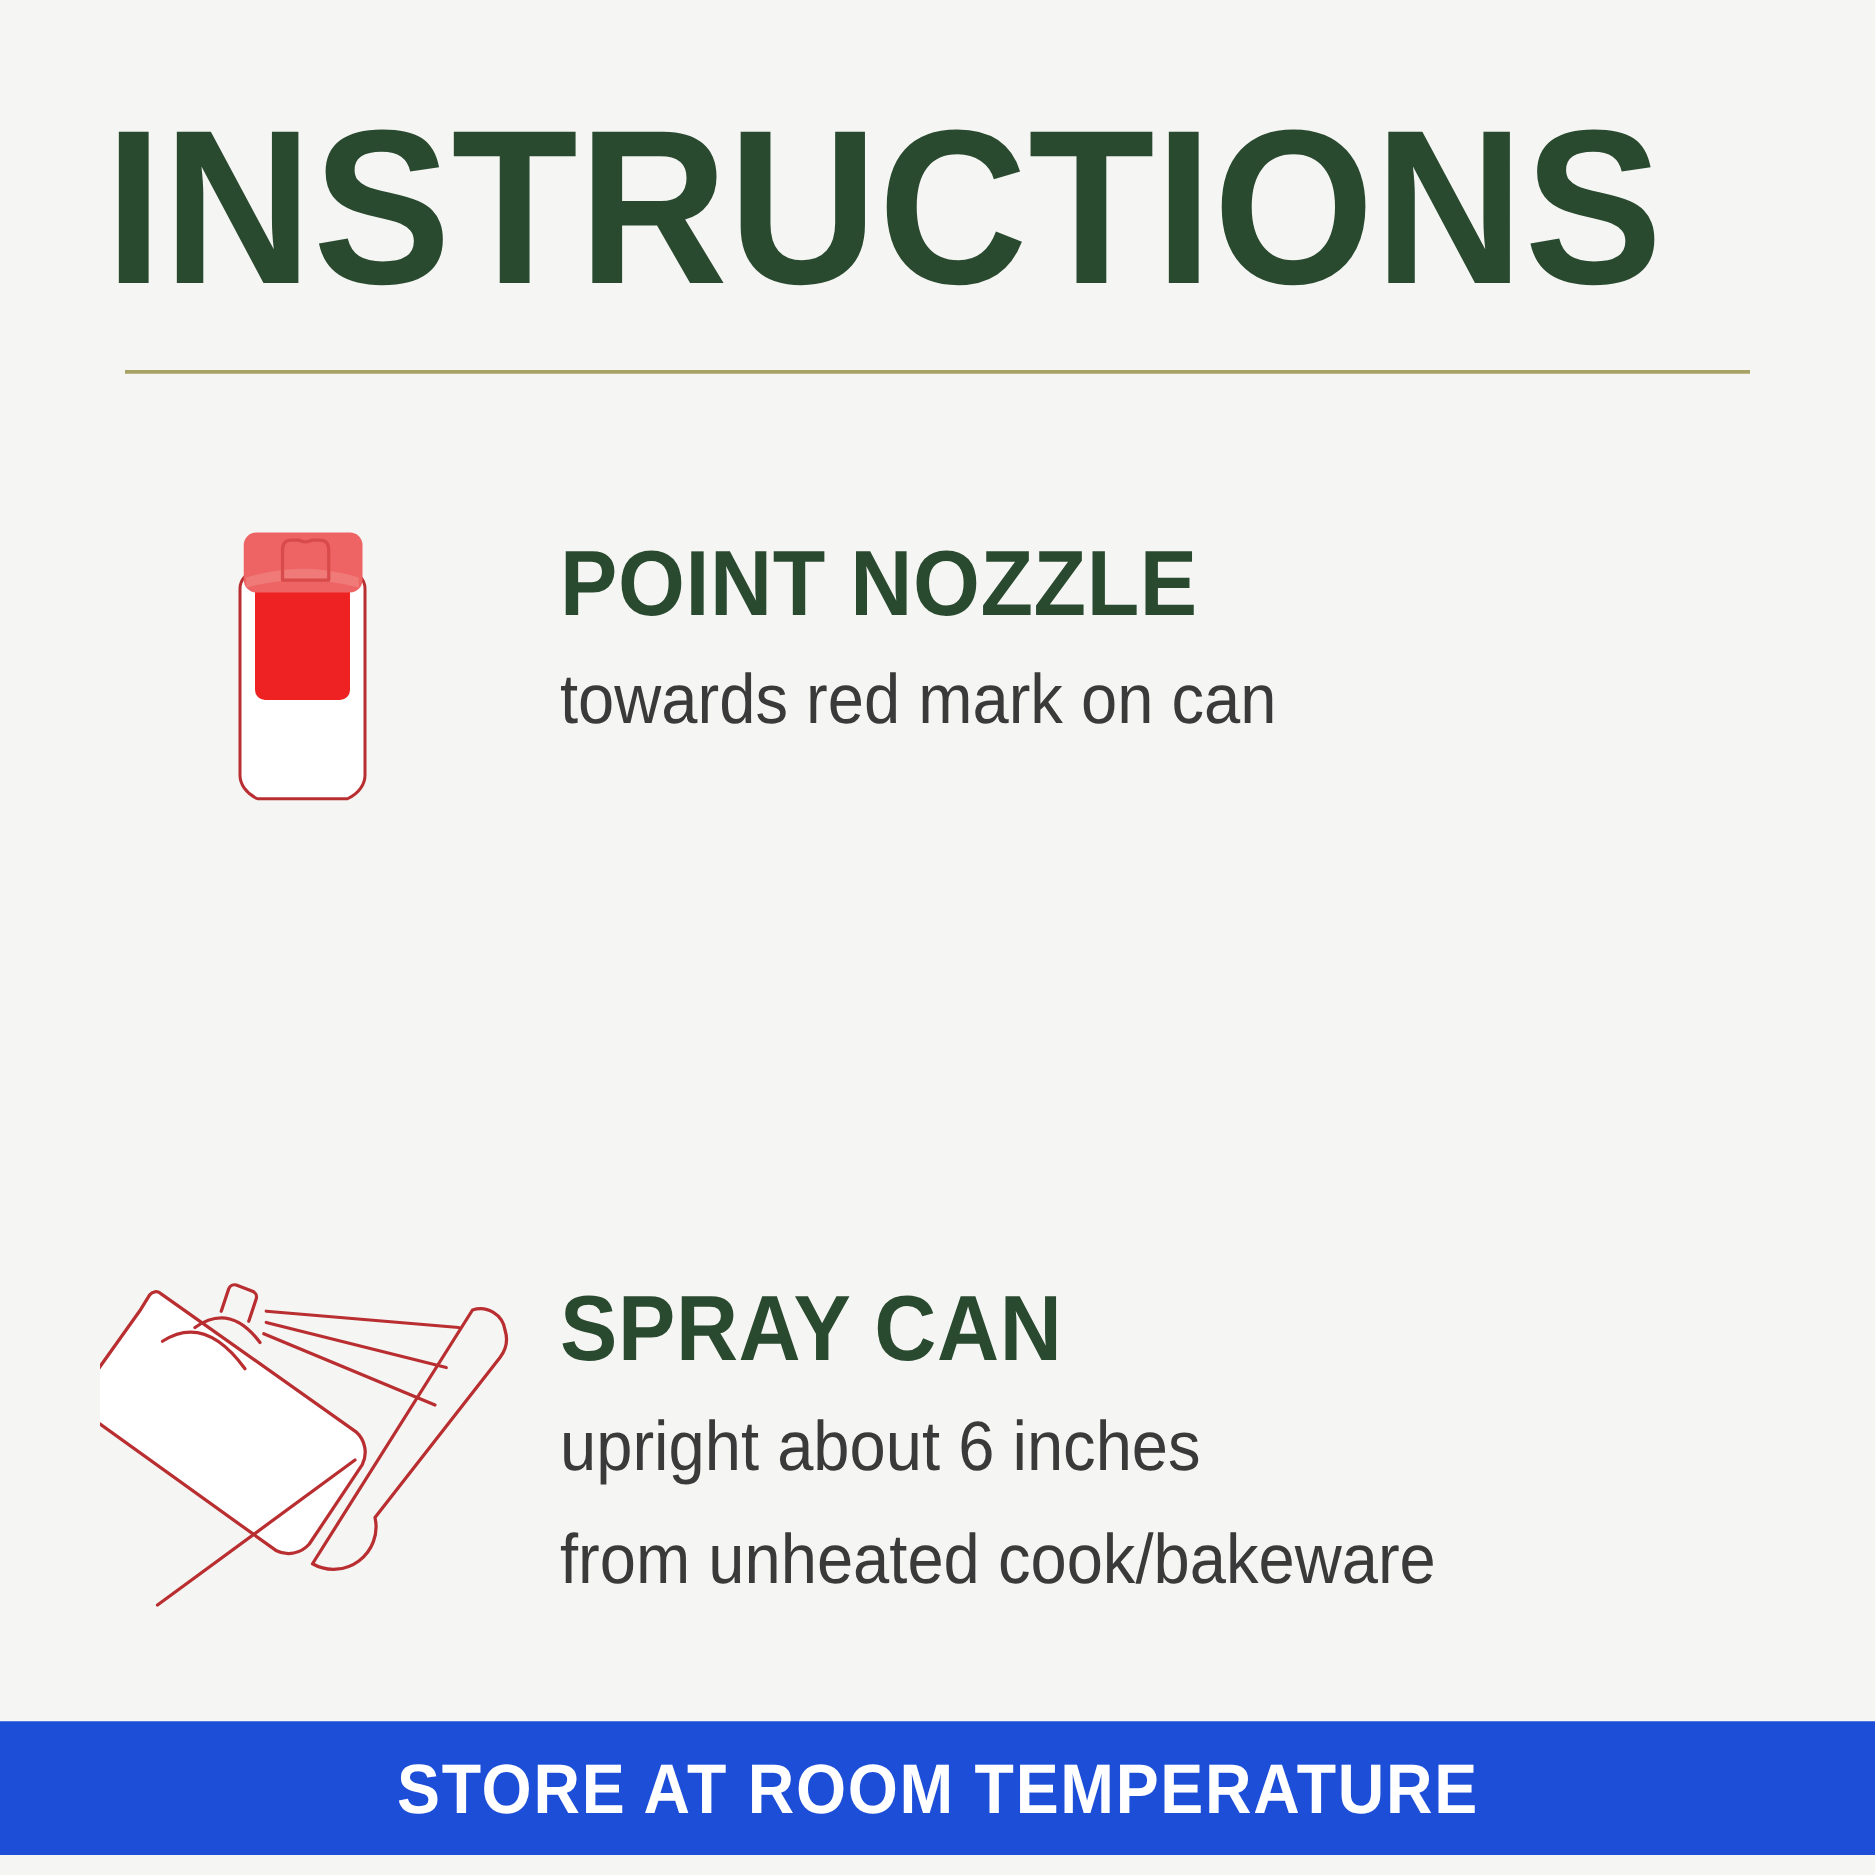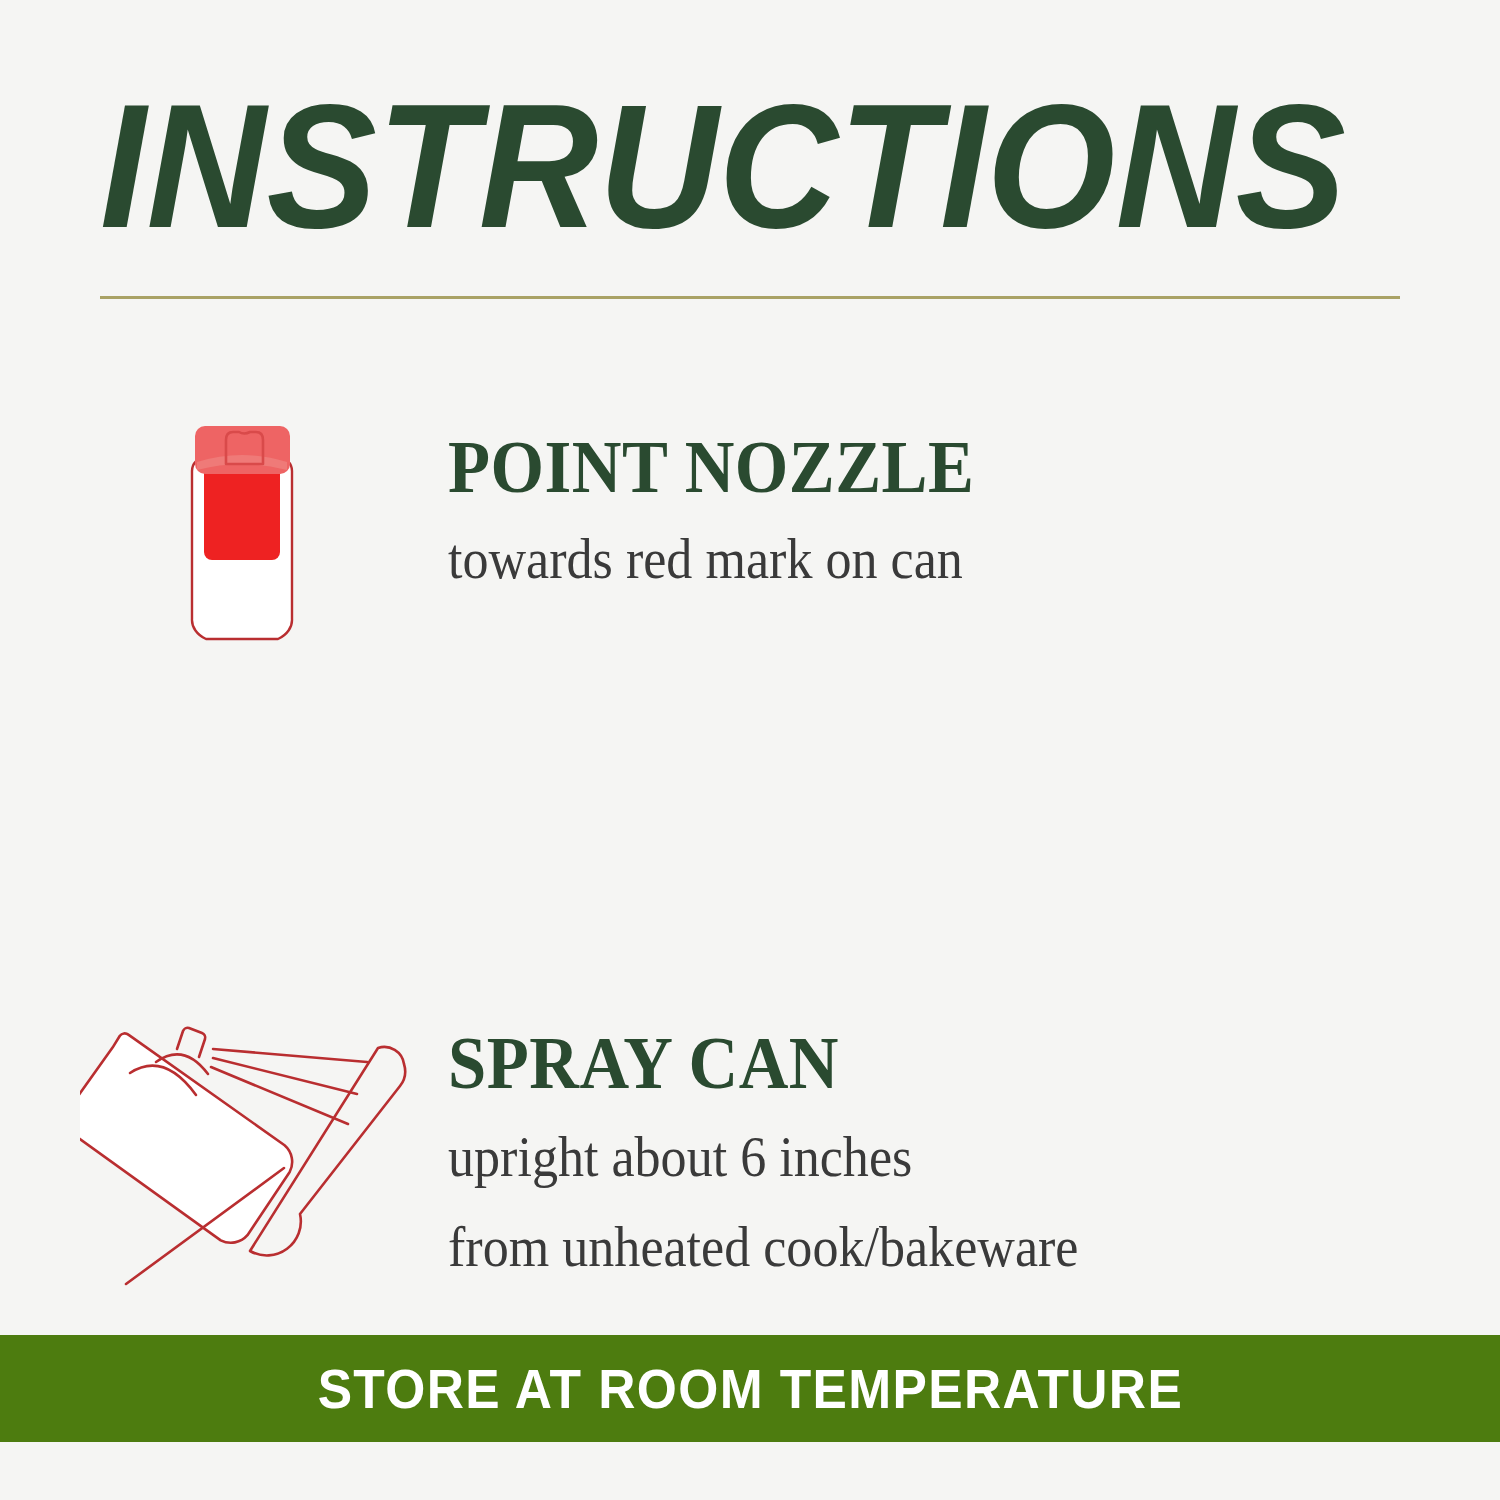--- a/index.html
+++ b/index.html
@@ -14,24 +14,23 @@
     height: 1500px;
     background: #f5f5f3;
     overflow: hidden;
     font-family: "Liberation Sans", sans-serif;
     -webkit-font-smoothing: antialiased;
   }
 
   
   #title-block {
     position: absolute;
-    left: 100px;
+    left: 84px;
     top: 78px;
     width: 1300px;
-    font-style: italic;
   }
   #page-title {
     margin: 0;
     color: #2a4a30;
     font-family: "Liberation Sans", sans-serif;
     font-weight: 700;
     font-size: 176px;
     line-height: 1.0;
     letter-spacing: 0.5px;
     transform: scaleX(0.94);
@@ -63,21 +62,20 @@
     left: 80px;
     top: 0;
     width: 340px;
     height: 260px;
   }
   .step-text {
     position: absolute;
     left: 448px;
     top: 0;
     width: 1000px;
-    font-family: Liberation Serif, serif;
   }
 
   .step-heading {
     margin: 0;
     color: #2a4a30;
     font-weight: 700;
     font-size: 74px;
     line-height: 1.0;
     letter-spacing: 0.5px;
     transform: scaleX(0.93);
@@ -98,24 +96,24 @@
   #step-1 .step-text { top: 18px; }
   #step-1 .step-sub  { margin-top: 22px; }
   #step-2 .step-text { top: 88px; }
   #step-3 .step-text { top: 8px; }
   #step-3 .step-sub  { margin-top: 24px; }
 
   
   #banner {
     position: absolute;
     left: 0;
-    top: 1335px;
+    top: 1377px;
     width: 1500px;
     height: 107px;
-    background: #4d7c0f;
+    background: #1d4ed8;
     text-align: center;
   }
   #banner-text {
     position: absolute;
     left: 0;
     top: 0;
     width: 1500px;
     height: 107px;
     display: flex;
     align-items: center;

